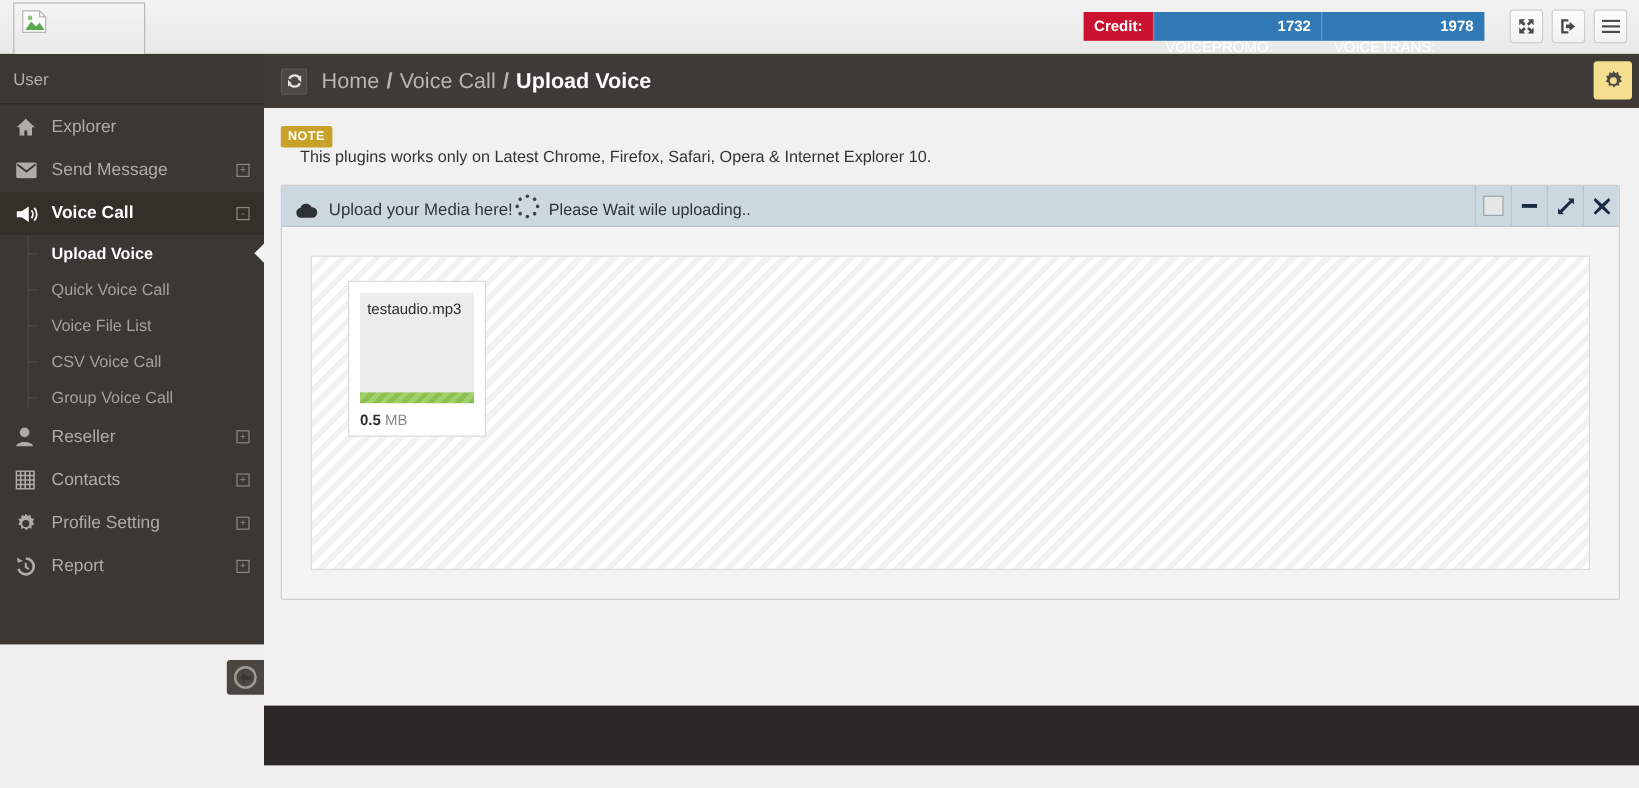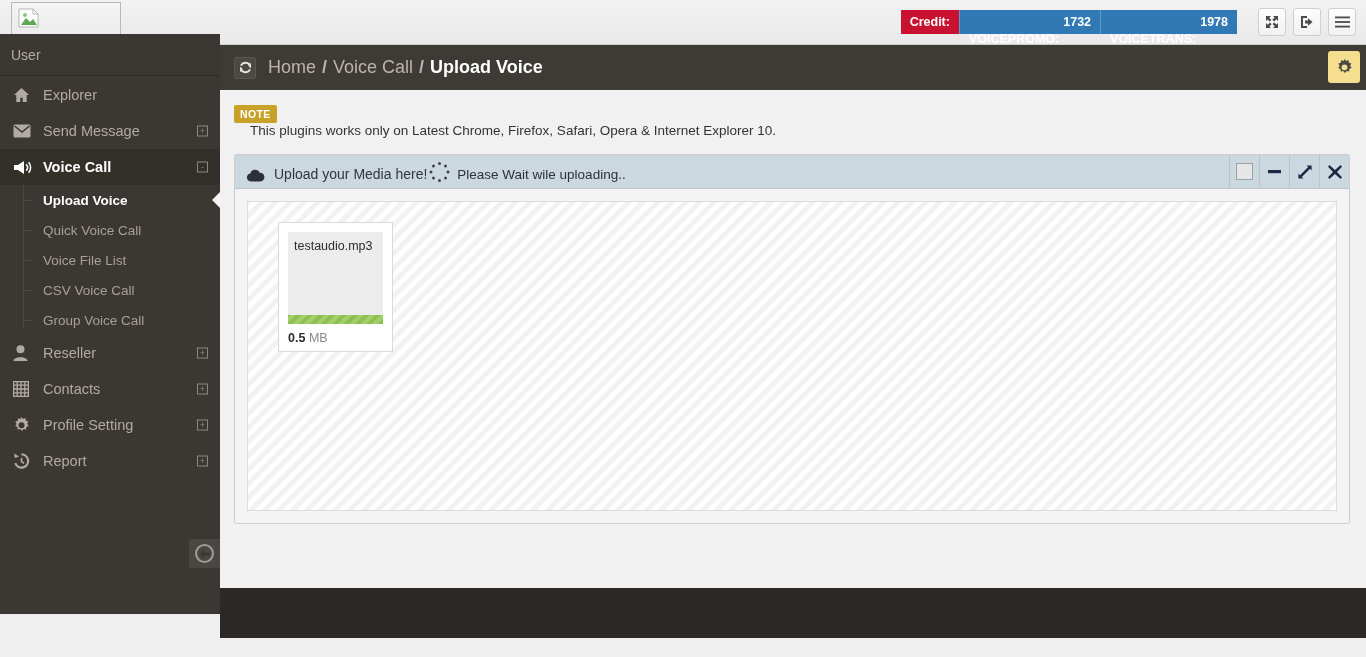--- a/index.html
+++ b/index.html
@@ -28,34 +28,34 @@
     display: flex; align-items: center;
   }
   .badge-group { display: flex; height: 24px; margin-right: 14px; }
   .badge {
     display: flex; align-items: center; padding: 0 9px;
     font-size: 12.5px; font-weight: bold; color: #fff; line-height: 1;
   }
   .badge-credit { background: #c9122f; }
   .badge-blue { background: #3079b5; border-left: 1px solid #5e9acb; }
   .badge-blue:first-of-type { border-left: none; }
-  .badge .lbl { font-weight: bold; margin-top: 35px; }
+  .badge .lbl { font-weight: normal; margin-top: 35px; }
   .badge .num { font-weight: bold; margin-left: 4px; }
 
   .hdr-btn {
     width: 28px; height: 28px; margin-left: 7px;
     border: 1px solid #cfcfcf; border-radius: 3px;
     background: linear-gradient(to bottom,#fdfdfd,#f1f1f1);
     display: flex; align-items: center; justify-content: center;
     cursor: pointer;
   }
 
   
   .sidebar {
-    position: absolute; left: 0; top: 34px; width: 220px; height: 580px;
+    position: absolute; left: 0; top: 45px; width: 220px; height: 492px;
     background: #3b3733;
   }
   .user-block {
     height: 42px; display: flex; align-items: center; padding-left: 11px;
     background: #3b3733; border-bottom: 1px solid #2e2b27;
   }
   .user-name { color: #b3aea8; font-size: 14px; }
   .nav { padding-top: 1px; }
   .nav-item {
     position: relative; display: flex; align-items: center; height: 36px;
@@ -149,21 +149,21 @@
   }
   .wait-text { font-size: 13.5px; font-weight: normal; color: #2c3136; margin-left: 4px; }
   .panel-tools { position: absolute; right: 0; top: 0; height: 33px; display: flex; }
   .ptool {
     width: 30px; height: 33px; display: flex; align-items: center; justify-content: center;
     border-left: 1px solid #b9c6cf; cursor: pointer; color: #1b2a44;
   }
   .ptool .sq { width: 17px; height: 17px; background: #e6e6e6; border: 1px solid #9aa3ac; }
 
   .dropzone {
-    margin: 12px; height: 310px; position: relative; overflow: hidden;
+    margin: 24px; height: 262px; position: relative; overflow: hidden;
     border: 1px solid #dcdcdc; background-color: #fbfbfb;
     background-image: repeating-linear-gradient(-45deg, #ffffff 0 5px, #f2f2f2 5px 10px);
   }
   .file-card {
     position: absolute; left: 30px; top: 20px; width: 115px;
     background: #ffffff; border: 1px solid #d9d9d9; padding: 9px 9px 6px 9px;
   }
   .file-thumb {
     height: 92px; background: #ececec; position: relative; padding: 7px 6px 0 6px;
   }

